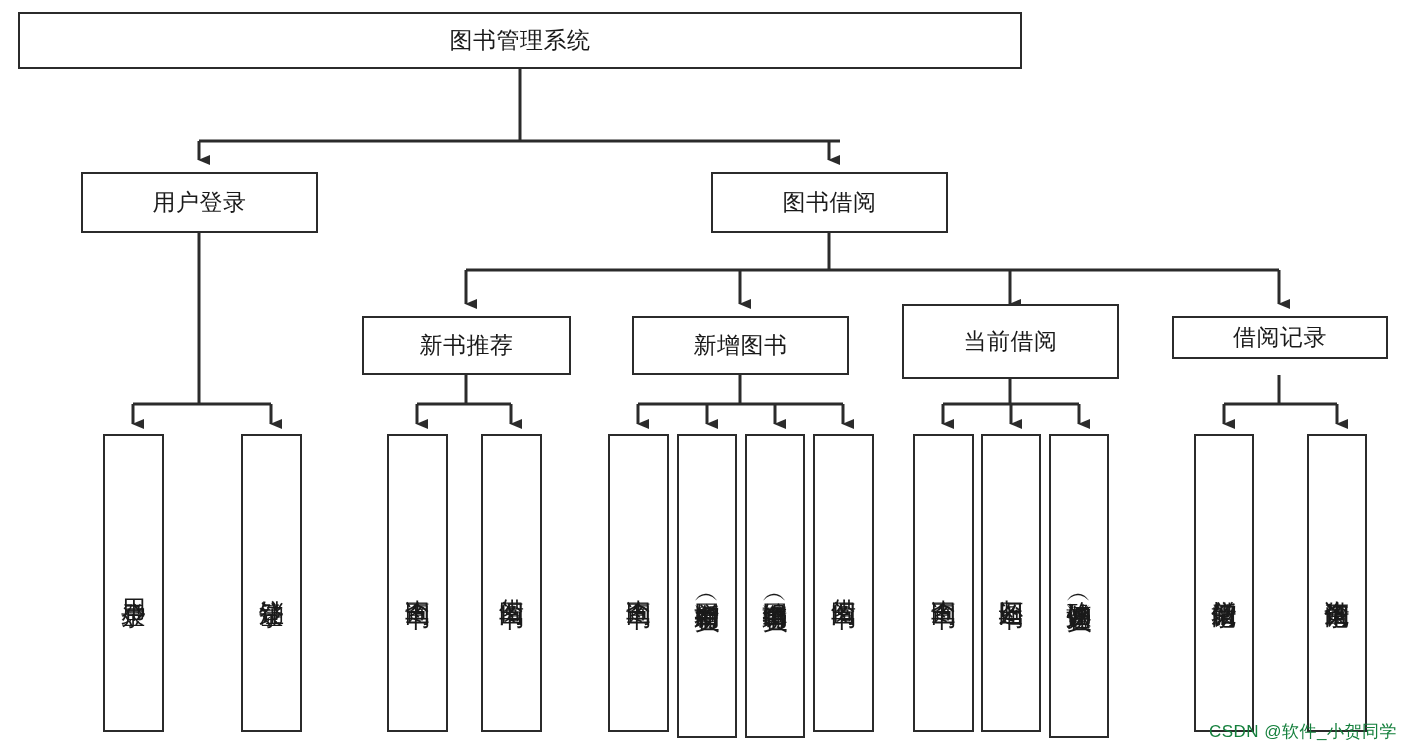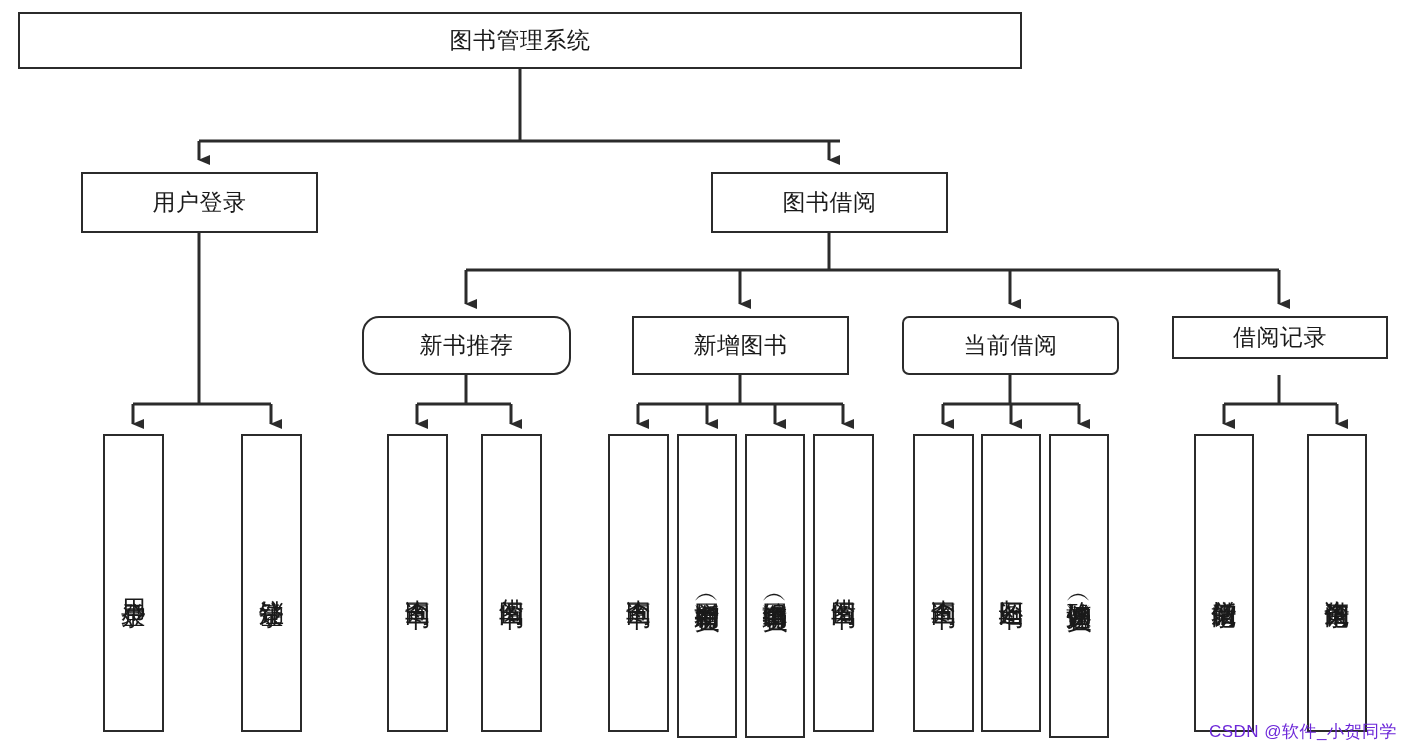--- a/index.html
+++ b/index.html
@@ -61,21 +61,21 @@
     letter-spacing: 2px;
   }
   .node.vert.tall .label {
     letter-spacing: 1px;
   }
   .watermark {
     position: absolute;
     right: 8px;
     bottom: 4px;
     font-size: 17px;
-    color: #6d28d9;
+    color: #15803d;
     letter-spacing: 0.5px;
     white-space: nowrap;
   }
 </style>
 </head>
 <body>
 
 <div id="diagram-root">
 
   <svg class="connectors" viewBox="0 0 1405 747" xmlns="http://www.w3.org/2000/svg">
@@ -132,27 +132,27 @@
     <span class="label">图书管理系统</span>
   </div>
 
   <div class="node horiz" style="left:81px; top:172px; width:237px; height:61px;">
     <span class="label">用户登录</span>
   </div>
   <div class="node horiz" style="left:711px; top:172px; width:237px; height:61px;">
     <span class="label">图书借阅</span>
   </div>
 
-  <div class="node horiz" style="left:362px; top:316px; width:209px; height:59px;border-radius:17px;">
+  <div class="node horiz" style="left:362px; top:316px; width:209px; height:59px;">
     <span class="label">新书推荐</span>
   </div>
   <div class="node horiz" style="left:632px; top:316px; width:217px; height:59px;">
     <span class="label">新增图书</span>
   </div>
-  <div class="node horiz" style="left:902px; top:316px; width:217px; height:59px;border-radius:7px;">
+  <div class="node horiz" style="left:902px; top:304px; width:217px; height:75px;">
     <span class="label">当前借阅</span>
   </div>
   <div class="node horiz" style="left:1172px; top:316px; width:216px; height:43px;">
     <span class="label">借阅记录</span>
   </div>
 
   <div class="node vert" style="left:103px; top:434px; width:61px; height:298px;">
     <span class="label">用户登录</span>
   </div>
   <div class="node vert" style="left:241px; top:434px; width:61px; height:298px;">

